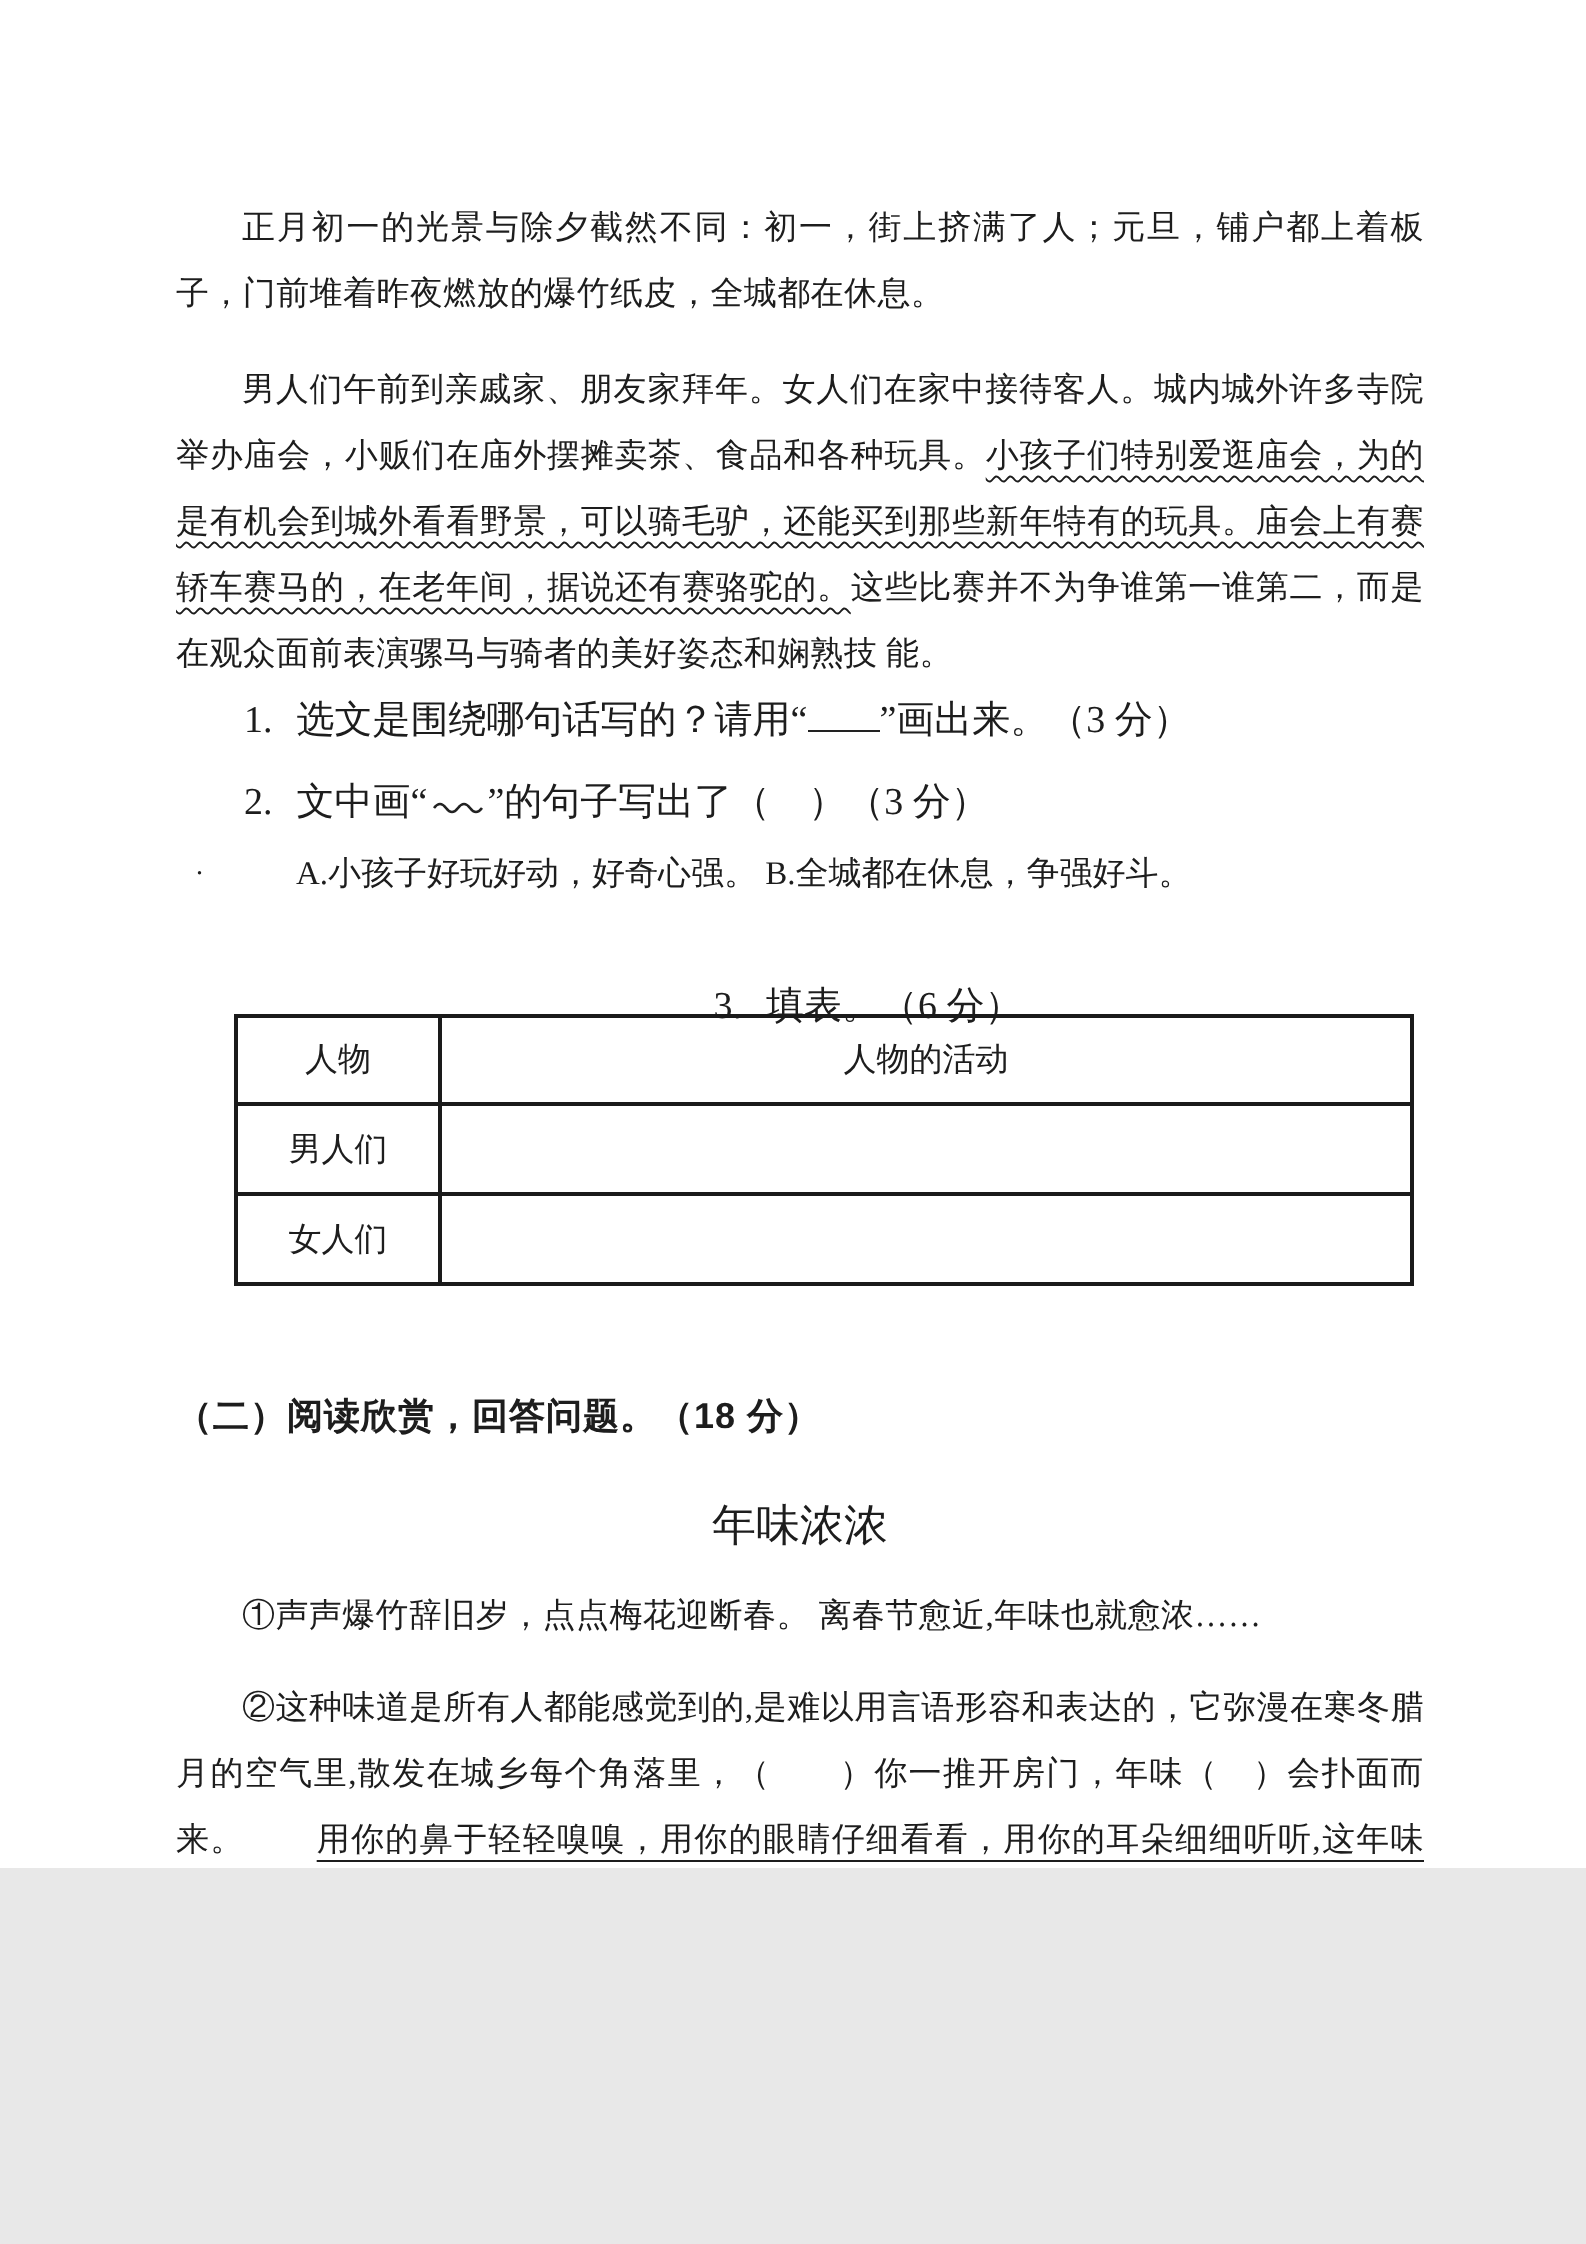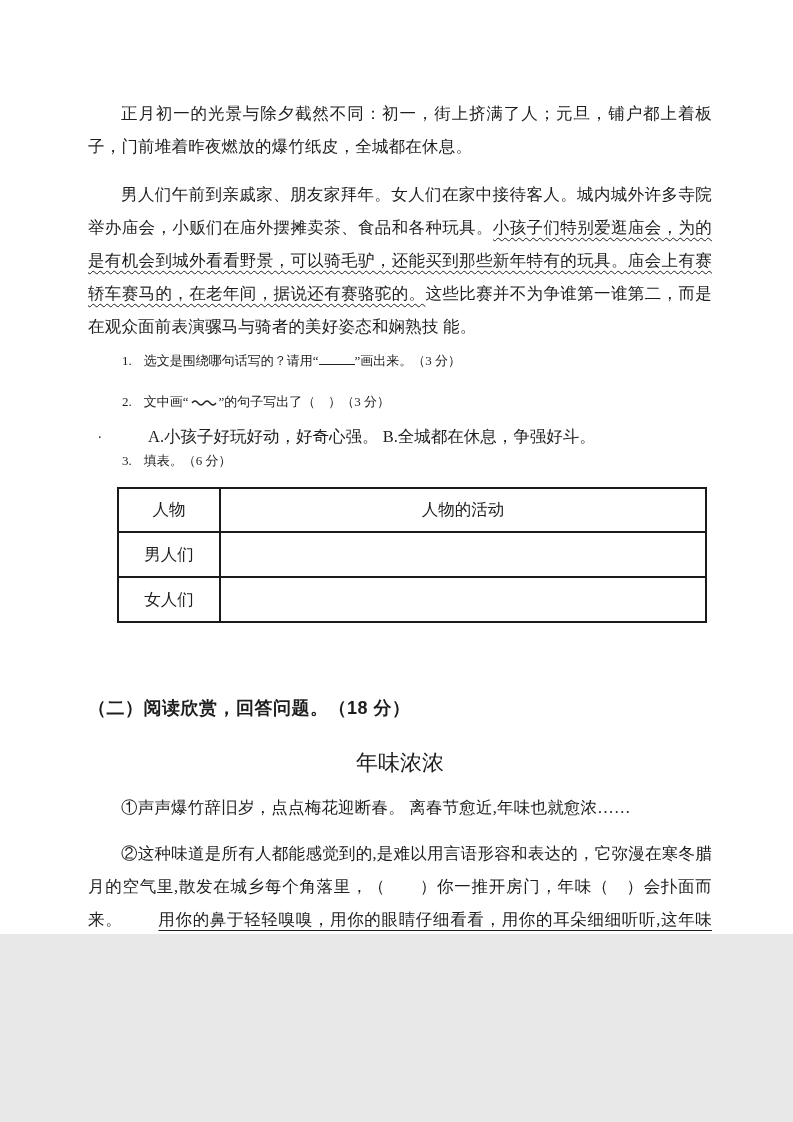--- a/index.html
+++ b/index.html
@@ -23,33 +23,33 @@
     text-decoration-style:wavy;
     text-decoration-thickness:1px;
     text-underline-offset:4px;
   }
   .uline{
     text-decoration:underline;
     text-decoration-thickness:1.2px;
     text-underline-offset:5px;
     margin-left:36px;
   }
-  .qline{font-size:13px;line-height:24px;padding-left:34px;}
+  .qline{font-size:19px;line-height:24px;padding-left:34px;}
   .qnum{margin-right:12px;}
   .blank-line{
     display:inline-block;width:36px;height:15px;
     border-bottom:1.5px solid #222;
     vertical-align:baseline;
   }
   .wavy-svg{vertical-align:baseline;margin:0 2px 0 2px;}
   .options{font-size:16.5px;padding-left:60px;position:relative;}
   .stray-dot{position:absolute;left:10px;top:0;font-size:14px;}
   .optA{margin-right:0;}
   #fill-table{
-    position:absolute;left:117px;top:487px;
+    position:absolute;left:117px;top:507px;
     width:590px;border-collapse:collapse;
     font-size:16.5px;color:#1d1d1d;
     table-layout:fixed;
   }
   #fill-table td,#fill-table th{
     border:2px solid #1a1a1a;
     text-align:center;vertical-align:middle;
     font-weight:normal;padding:0;
   }
   .col-person{width:100px;}
@@ -83,21 +83,21 @@
         <path d="M1,6 Q4,2 7,6 T13,6 T19,6 T25,6" fill="none" stroke="#222" stroke-width="1.3"></path>
       </svg><span>”的句子写出了（　）（3 分）</span>
   </div>
 
   <div class="block options" style="top:426px;">
     <span class="stray-dot">.</span>
     <span class="optA">A.小孩子好玩好动，好奇心强。</span>
     <span>B.全城都在休息，争强好斗。</span>
   </div>
 
-  <div class="block qline" style="top:449px;">
+  <div class="block qline" style="top:492px;text-align:center;">
     <span class="qnum">3.</span><span>填表。（6 分）</span>
   </div>
 
   <table id="fill-table">
     <tbody>
       <tr class="row-h">
         <td class="col-person">人物</td>
         <td>人物的活动</td>
       </tr>
       <tr class="row-d">

